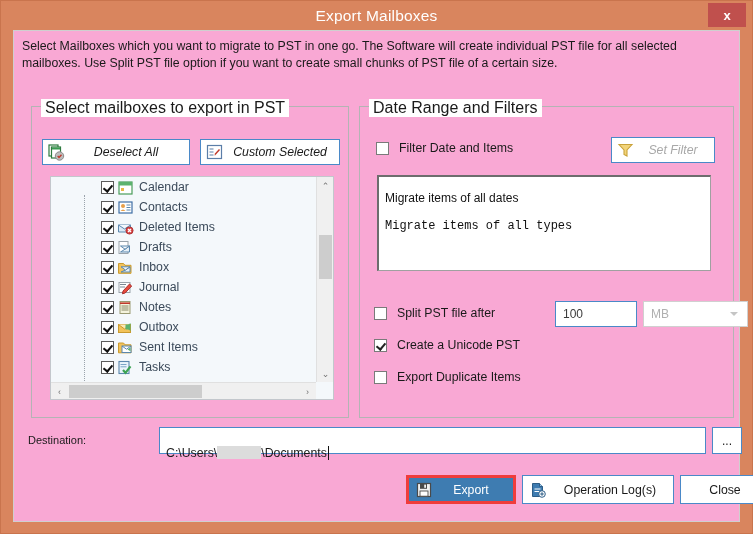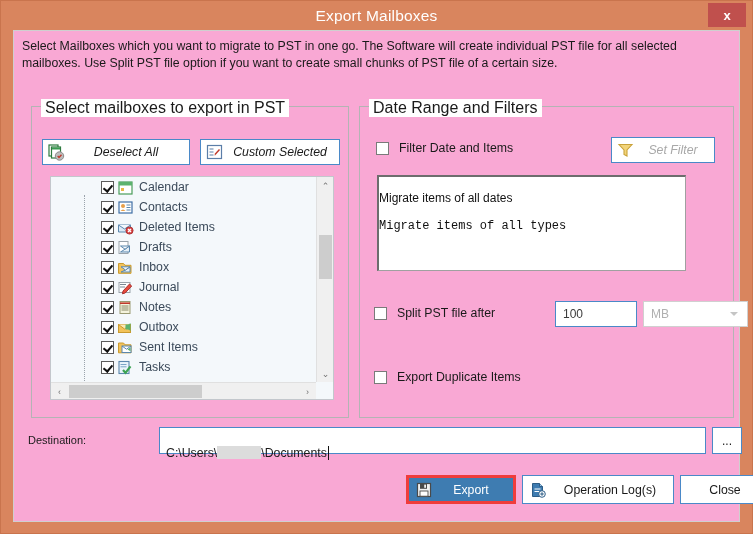--- a/index.html
+++ b/index.html
@@ -164,26 +164,26 @@
   }
   .cbrow .cl { margin-left: 10px; }
 
   #row-filterdate { left: 16px; top: 34px; }
   #row-split      { left: 14px; top: 199px; }
   #row-unicode    { left: 14px; top: 231px; }
   #row-dup        { left: 14px; top: 263px; }
 
   #filter-text {
     position: absolute; left: 17px; top: 68px;
-    width: 309px; height: 96px;
+    width: 334px; height: 96px;
     background: #ffffff;
     border: 1px solid #a0a0a0;
     border-top: 2px solid #6d6d6d;
     border-left: 2px solid #6d6d6d;
-    padding: 14px 0 0 0;
+    padding: 14px 0 0 6px;
   }
   #ft-line1 { font-size: 12px; color: #111; font-family: "Liberation Sans", sans-serif; }
   #ft-line2 { font-size: 12px; color: #111; font-family: "Liberation Mono", monospace; margin-top: 14px; }
 
   #split-value {
     position: absolute; left: 195px; top: 194px;
     width: 82px; height: 26px;
     border: 1px solid #4a89c8; background: #fff;
     font-size: 12px; color: #3b3b3b;
     padding: 5px 0 0 7px;
@@ -470,20 +470,24 @@
       <div class="cbrow" id="row-split">
         <span class="wincbx"></span>
         <span class="cl">Split PST file after</span>
       </div>
       <div id="split-value">100</div>
       <div id="split-unit">
         <span>MB</span>
         <span class="caret"></span>
       </div>
 
+      <div class="cbrow" id="row-unicode">
+        <span class="wincbx on"></span>
+        <span class="cl">Create a Unicode PST</span>
+      </div>
 
       <div class="cbrow" id="row-dup">
         <span class="wincbx"></span>
         <span class="cl">Export Duplicate Items</span>
       </div>
     </div>
 
     <div id="dest-label">Destination:</div>
     <div id="dest-input">
       <span>C:\Users\</span>

